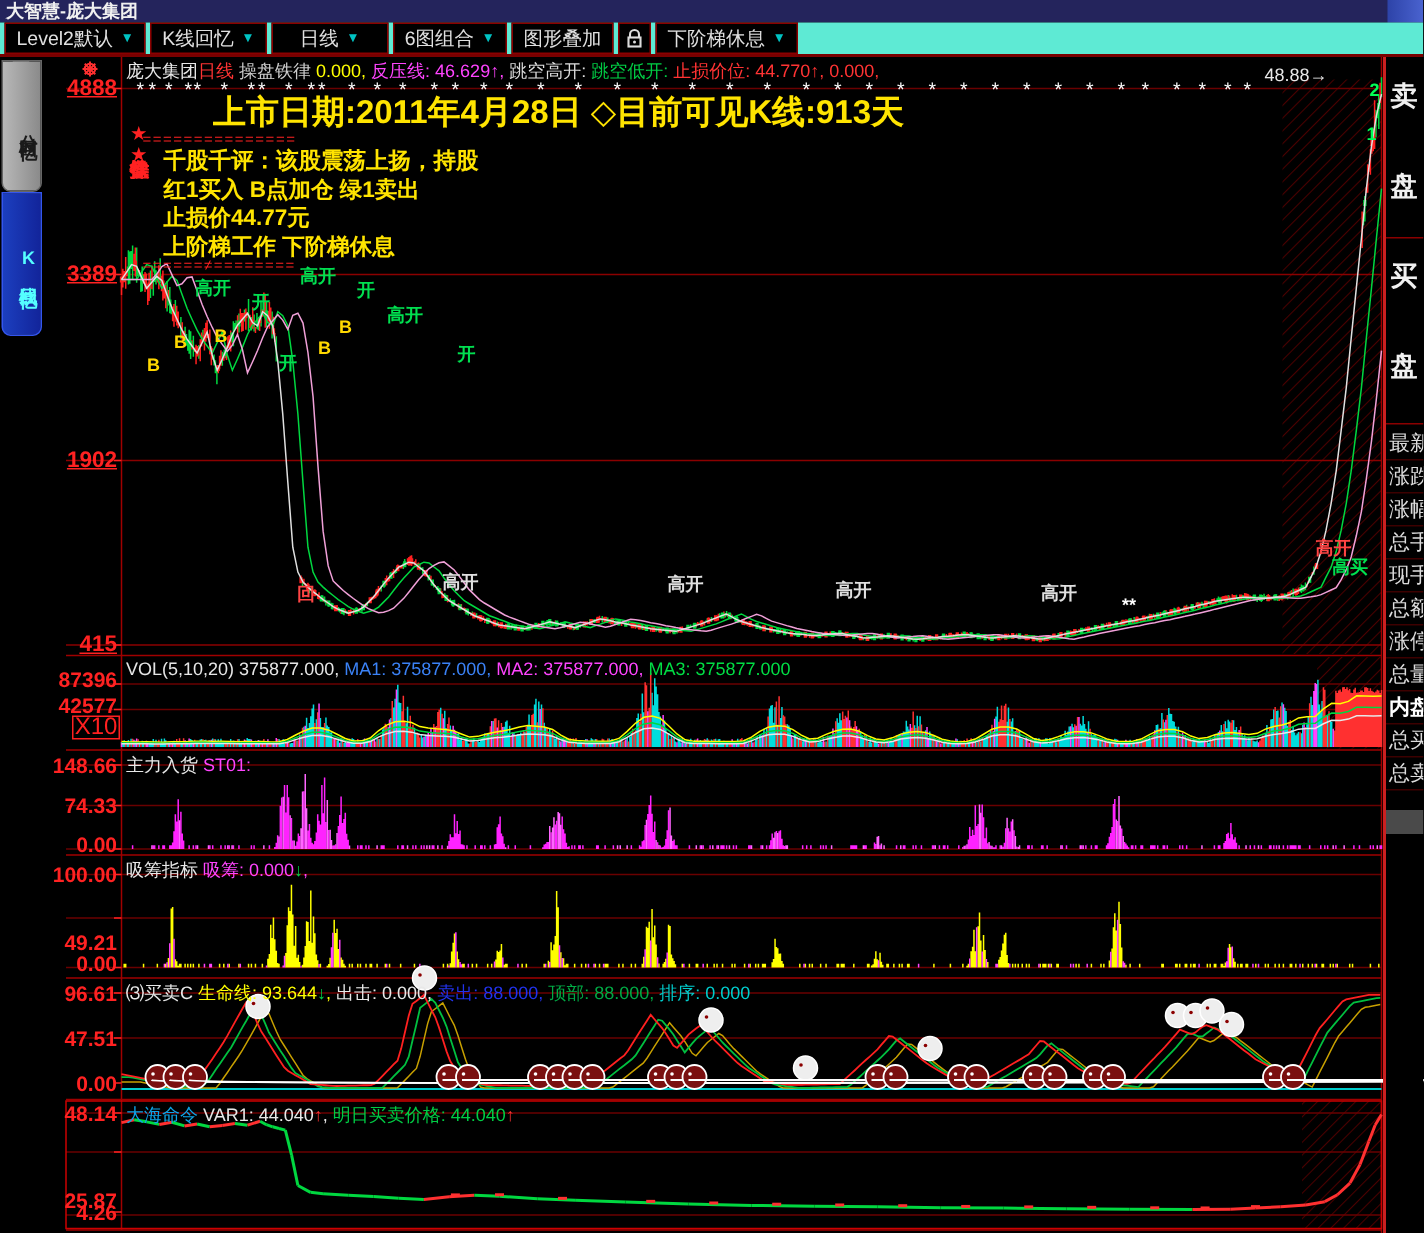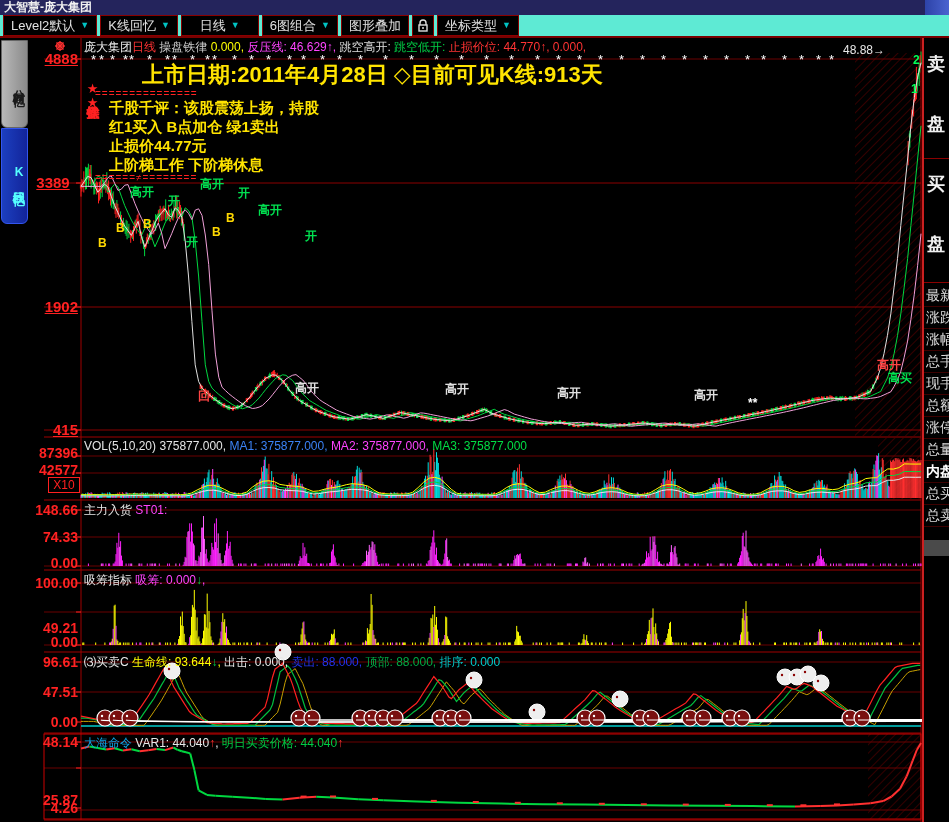--- a/index.html
+++ b/index.html
@@ -24,21 +24,21 @@
   #infoline{position:absolute;left:84px;top:39px;font-size:12px;white-space:nowrap;}
   #anno{position:absolute;left:95px;top:60px;}
   #anno .l1{color:#ffe400;font-size:22px;font-weight:bold;white-space:nowrap;margin-left:47px;}
   #anno .div{color:#ff2222;font-size:10px;letter-spacing:1px;line-height:8px;}
   #anno .ln{color:#ffe400;font-size:15px;font-weight:bold;line-height:19px;padding-left:14px;white-space:nowrap;}
   #vlabel{position:absolute;left:85px;top:82px;width:15px;color:#ff2222;font-size:13px;font-weight:bold;
     text-align:center;line-height:14px;}
   #peak{position:absolute;left:843px;top:43px;color:#e8e8e8;font-size:12px;}
   .spikenum{position:absolute;color:#00ff55;font-size:12px;font-weight:bold;}
   #x10{position:absolute;left:48px;top:477px;width:30px;height:14px;border:1px solid #ff2020;
-    color:#ff2020;font-size:12px;text-align:center;line-height:14px;}
+    color:#ff2020;font-size:16px;text-align:center;line-height:14px;}
   
   .vtab{position:absolute;left:1px;width:25px;writing-mode:vertical-rl;text-orientation:upright;
     text-align:center;font-size:12px;font-weight:bold;letter-spacing:2px;border-radius:0 0 6px 6px;}
   #tab1{top:40px;height:86px;background:linear-gradient(90deg,#b8b8b8,#8a8a8a);color:#1a1a1a;border:1px solid #666;}
   #tab2{top:128px;height:94px;background:linear-gradient(90deg,#1c3fbf,#12249a);color:#55ffff;border:1px solid #3355ee;}
   
   #quote{position:absolute;left:922px;top:38px;width:27px;height:784px;background:#000;
     border-left:2px solid #cc2020;box-sizing:border-box;}
   .qbig{position:absolute;left:0;width:25px;text-align:left;padding-left:3px;color:#f0f0f0;
     font-size:18px;font-weight:bold;}
@@ -79,21 +79,21 @@
         <span>图形叠加</span>
       </span>
     <span class="tbtn" style="padding:0 4px">
       <svg width="12" height="13" viewBox="0 0 12 13">
         <path d="M3 6 V4 a3 3 0 0 1 6 0 V6" fill="none" stroke="#ddd" stroke-width="1.4"></path>
         <rect x="2" y="6" width="8" height="6" fill="none" stroke="#ddd" stroke-width="1.4"></rect>
         <circle cx="6" cy="9" r="1" fill="#ddd"></circle>
       </svg>
     </span>
     <span class="tbtn">
-        <span>坐标类型</span>
+        <span>下阶梯休息</span>
         <span class="arr">▼</span>
       </span>
   </div>
 
   <svg id="canvas" width="949" height="822" style="position:absolute;left:0;top:0;">
       <defs>
         <pattern id="hat" width="6" height="6" patternUnits="userSpaceOnUse" patternTransform="rotate(45)">
           <line x1="0" y1="0" x2="0" y2="6" stroke="#4a0000" stroke-width="1.4"></line>
         </pattern>
       </defs>
@@ -556,21 +556,21 @@
       </div>
     <div id="qgray"></div>
   </div>
 
 <div class="hdr" style="top: 439px;"><span style="color: #e5e5e5; text-align: right;">VOL(5,10,20) 375877.000, </span><span style="color: #3b82f6;">MA1: 375877.000, </span><span style="color: rgb(255, 68, 255);">MA2: 375877.000, </span><span style="color: rgb(0, 221, 68); text-align: right;">MA3: 375877.000</span></div>
     <div class="hdr" style="top: 502px;"><span style="color: rgb(232, 232, 232);">主力入货 </span><span style="color: rgb(255, 68, 255);">ST01:</span></div>
     <div class="hdr" style="top: 572px;"><span style="color: rgb(232, 232, 232);">吸筹指标 </span><span style="color: rgb(255, 68, 255);">吸筹: 0.000</span><span style="color: rgb(0, 204, 68);">↓</span><span style="color: rgb(255, 68, 255);">,</span></div>
     <div class="hdr" style="top: 654px;"><span style="color: rgb(232, 232, 232);">⑶买卖C </span><span style="color: rgb(255, 255, 0);">生命线: 93.644</span><span style="color: rgb(0, 204, 68);">↓</span><span style="color: rgb(255, 255, 0);">, </span><span style="color: rgb(232, 232, 232);">出击: 0.000, </span><span style="color: rgb(34, 51, 238);">卖出: 88.000, </span><span style="color: rgb(0, 170, 68);">顶部: 88.000, </span><span style="color: rgb(0, 204, 204);">排序: 0.000</span></div>
     <div class="hdr" style="top: 735px;"><span style="color: #0ea5e9; text-align: right;">大海命令 </span><span style="color: rgb(232, 232, 232);">VAR1: 44.040</span><span style="color: rgb(255, 51, 51);">↑</span><span style="color: rgb(232, 232, 232);">, </span><span style="color: rgb(0, 204, 68);">明日买卖价格: 44.040</span><span style="color: rgb(255, 51, 51);">↑</span></div>
     <div class="axis" style="top: 51px;">4888</div>
-    <div class="axis" style="top: 175px; text-align: center;">3389</div>
+    <div class="axis" style="top: 175px;">3389</div>
     <div class="axis" style="top: 299px;">1902</div>
     <div class="axis" style="top: 422px;">415</div>
     <div class="axis sm" style="top: 445px;">87396</div>
     <div class="axis sm" style="top: 462px;">42577</div>
     <div class="axis sm" style="top: 502px;">148.66</div>
     <div class="axis sm" style="top: 529px;">74.33</div>
     <div class="axis sm" style="top: 555px;">0.00</div>
     <div class="axis sm" style="top: 575px;">100.00</div>
     <div class="axis sm" style="top: 620px;">49.21</div>
     <div class="axis sm" style="top: 634px;">0.00</div>

